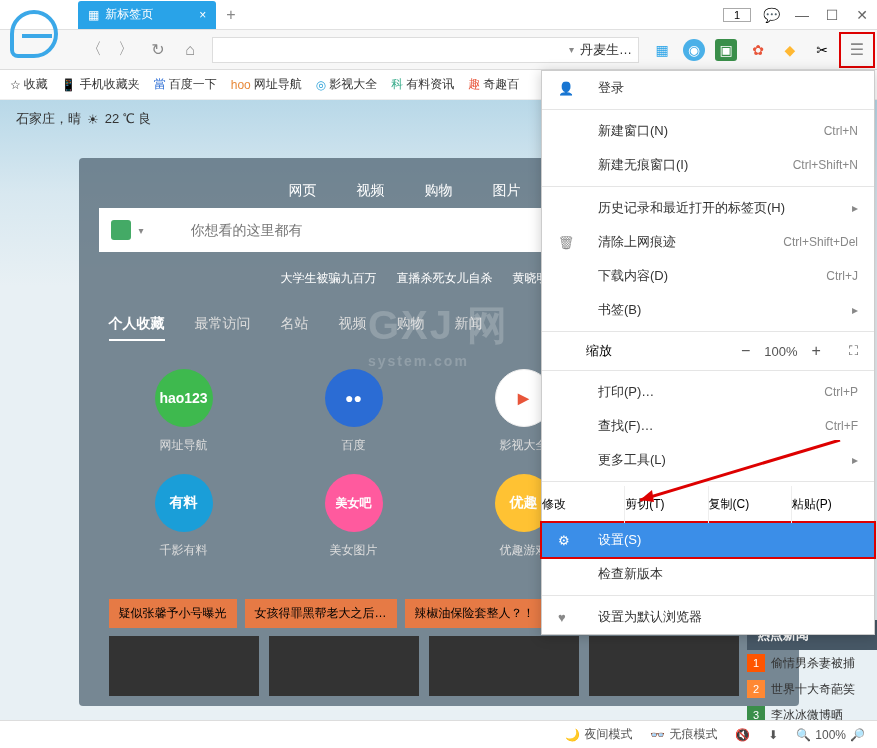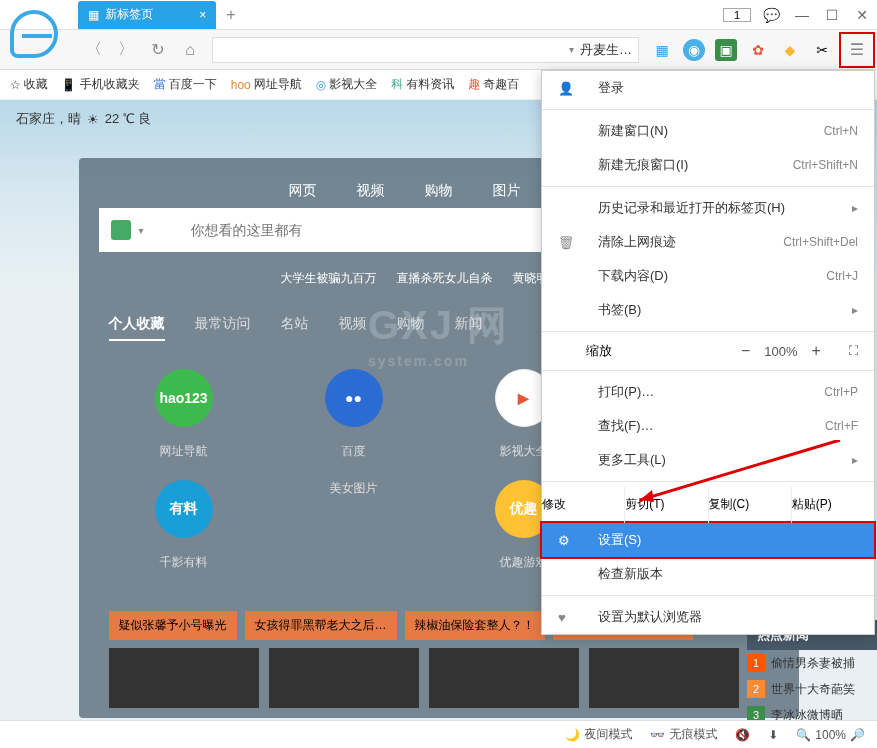--- a/index.html
+++ b/index.html
@@ -38,21 +38,21 @@
 .search-box { margin: 0 20px 10px; background: #fff; height: 44px; display: flex; align-items: center; padding: 0 12px; }
 .search-ico { width: 20px; height: 20px; background: #4a6; border-radius: 3px; }
 .search-drop { font-size: 10px; color: #888; margin: 0 8px; }
 .search-input { border: none; outline: none; flex: 1; font-size: 14px; color: #888; margin-left: 39px; }
 .hot-words { display: flex; justify-content: center; gap: 20px; padding: 8px 0 16px; font-size: 12px; color: #fff; }
 
 .nav-tabs { display: flex; gap: 30px; padding: 12px 30px 8px; font-size: 14px; color: #ddd; }
 .ntab { cursor: pointer; padding-bottom: 6px; }
 .ntab.active { color: #fff; border-bottom: 2px solid #fff; font-weight: bold; }
 .icon-grid { display: grid; grid-template-columns: repeat(4, 1fr); gap: 20px 40px; padding: 20px 40px; }
-.site-item { display: flex; flex-direction: column; align-items: center; gap: 16px; cursor: pointer; }
+.site-item { display: flex; flex-direction: column; align-items: center; gap: 10px; cursor: pointer; }
 .site-circle { width: 58px; height: 58px; border-radius: 50%; display: flex; align-items: center; justify-content: center; color: #fff; font-size: 14px; font-weight: bold; }
 .site-label { color: #ddd; font-size: 12px; }
 
 .news-tag-row { display: flex; gap: 8px; padding: 20px 30px 8px; }
 .news-tag { background: #e67a45; color: #000000; font-size: 12px; padding: 6px 10px; }
 .sidebar-news { position: absolute; right: 0; top: 520px; width: 130px; }
 .news-hd { background: #475866; color: #fff; font-size: 13px; padding: 6px 10px; font-weight: bold; }
 .news-item { display: flex; align-items: center; font-size: 12px; padding: 4px 0; color: #333; }
 .news-num { width: 18px; height: 18px; display: flex; align-items: center; justify-content: center; color: #fff; font-size: 11px; margin-right: 6px; }
 
@@ -207,20 +207,21 @@
         </div>
       <div class="site-item">
           <div class="site-circle" style="background:#ff5500">淘</div>
           <span class="site-label">爱淘宝</span>
         </div>
       <div class="site-item">
           <div class="site-circle" style="background:#1a9ed8">有料</div>
           <span class="site-label">千影有料</span>
         </div>
       <div class="site-item">
+          <div class="site-circle" style="background:#ff5a9e;font-size:12px">美女吧</div>
           <span class="site-label">美女图片</span>
         </div>
       <div class="site-item">
           <div class="site-circle" style="background:#ffc233">优趣</div>
           <span class="site-label">优趣游戏</span>
         </div>
       <div class="site-item">
           <div class="site-circle" style="background:#ff5500;font-size:13px">4399</div>
           <span class="site-label">4399小…</span>
         </div>

